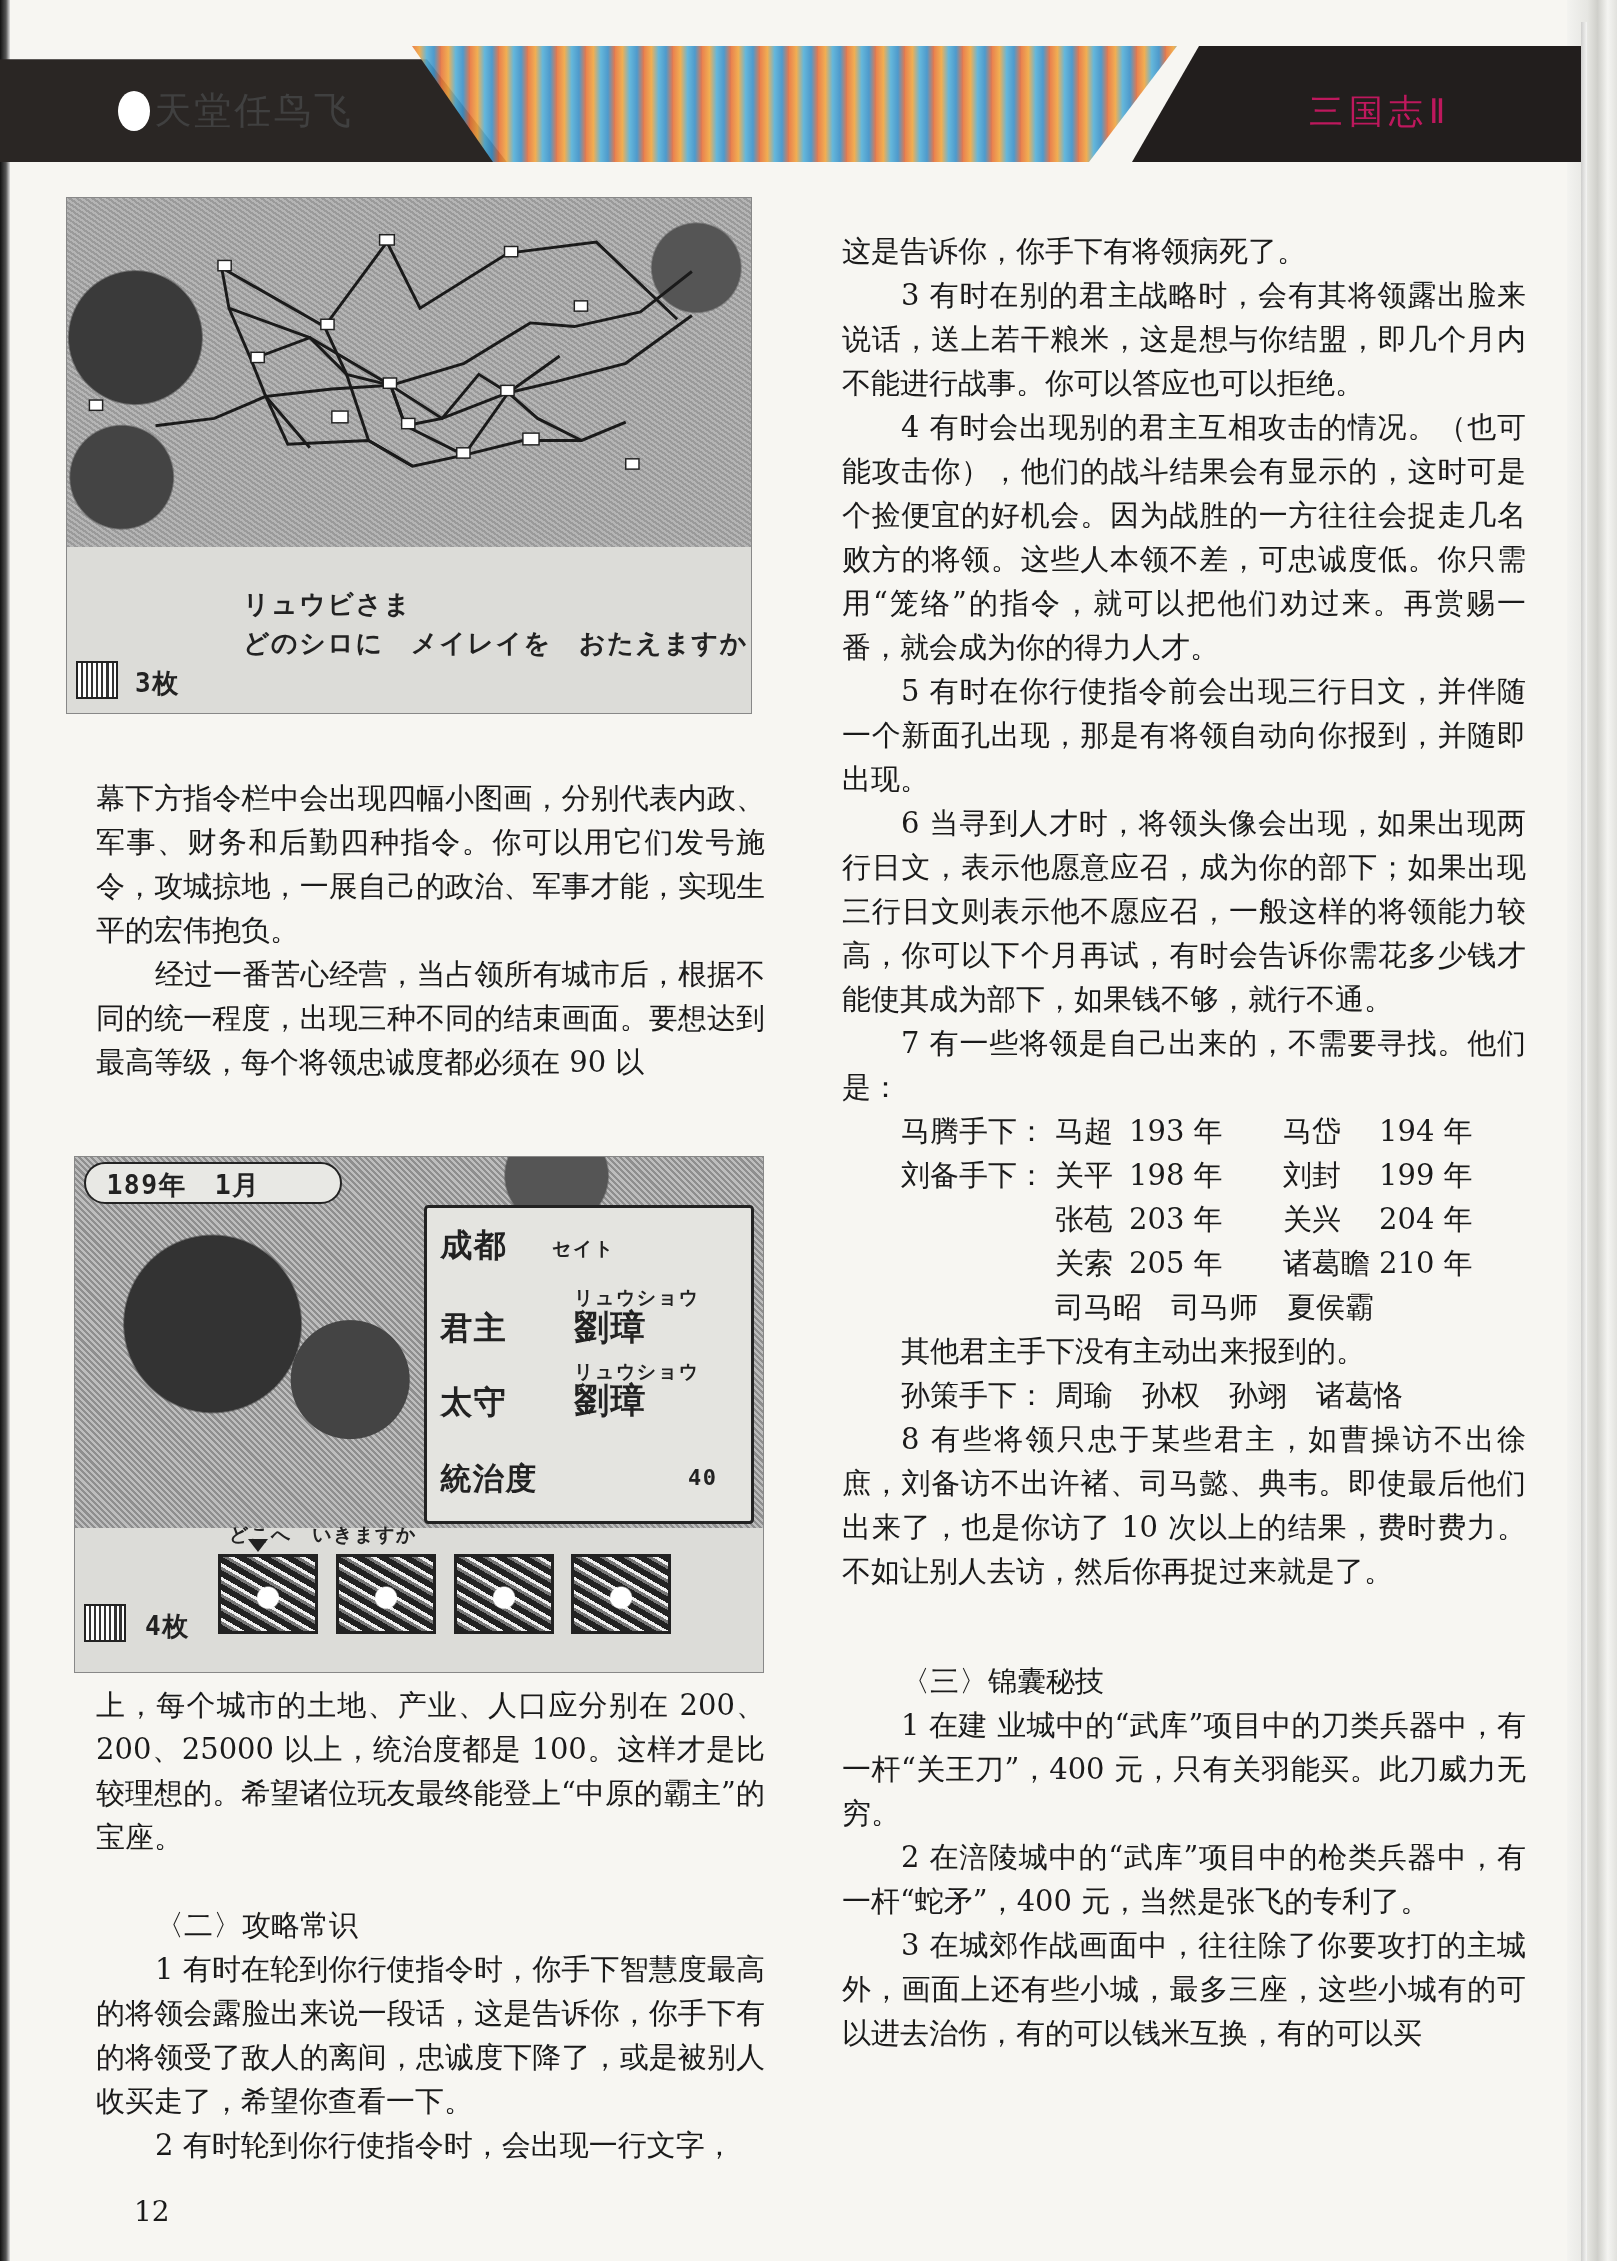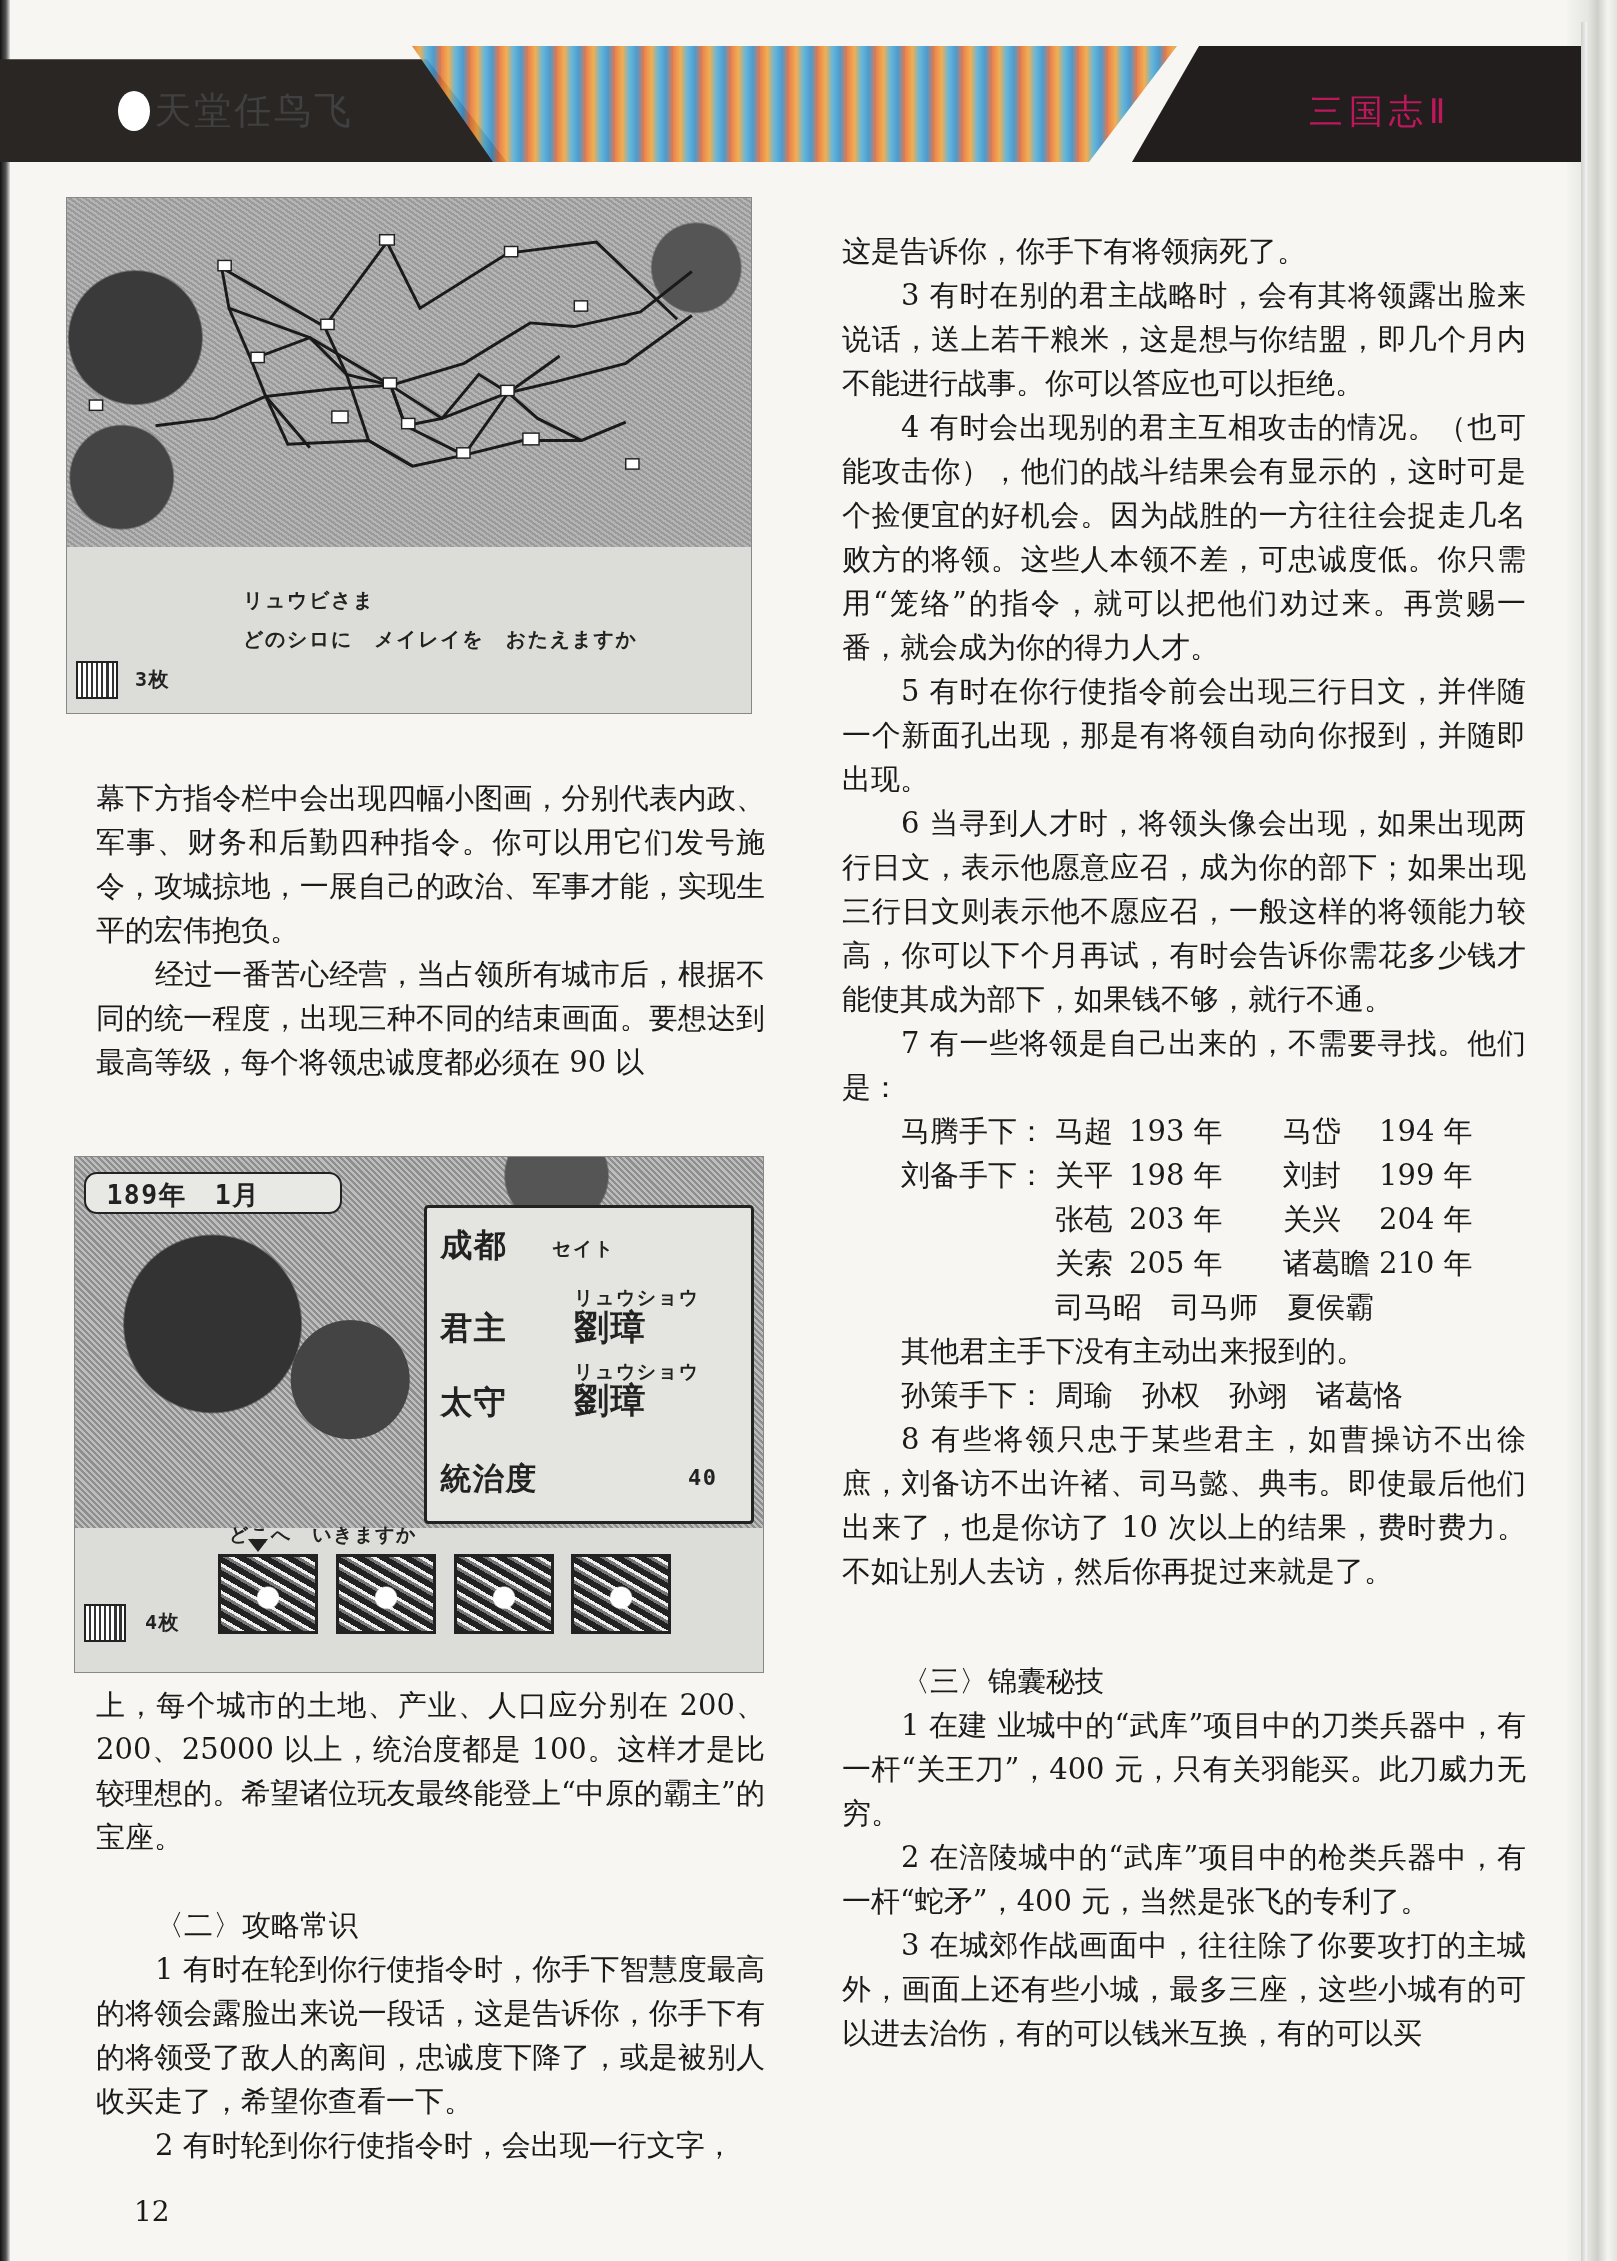--- a/index.html
+++ b/index.html
@@ -56,30 +56,30 @@
   .map-area {
     position: absolute; left: 0; top: 0; right: 0; height: 349px;
     background:
       radial-gradient(circle at 10% 40%, #3a3a3a 0 66px, transparent 68px),
       radial-gradient(circle at 8% 80%, #444 0 51px, transparent 53px),
       radial-gradient(circle at 92% 20%, #555 0 44px, transparent 46px),
       repeating-linear-gradient(35deg, #9a9a9a 0 2.2px, #b5b5b5 2.2px 4.4px);
   }
   .map-area svg { position: absolute; left: 0; top: 0; }
   .dialog-area { position: absolute; left: 0; top: 349px; right: 0; bottom: 0; background: #dcdcd8; }
-  .pixel-text { font-family: "DejaVu Sans Mono", monospace; font-weight: bold; color: #222; position: absolute; font-size: 20px; letter-spacing: 1.5px; }
+  .pixel-text { font-family: "DejaVu Sans Mono", monospace; font-weight: bold; color: #222; position: absolute; font-size: 26px; letter-spacing: 1.5px; }
   .counter-icon { position: absolute; width: 38px; height: 34px; border: 2.9px solid #222; background: repeating-linear-gradient(90deg,#fff 0 2.9px,#333 2.9px 5.1px); }
 
   .shot2 .map-area { height: 371px; background:
       radial-gradient(circle at 20% 45%, #333 0 88px, transparent 90px),
       radial-gradient(circle at 40% 60%, #444 0 59px, transparent 60px),
       radial-gradient(circle at 70% 5%, #555 0 51px, transparent 53px),
       repeating-linear-gradient(45deg,#8e8e8e 0 2.2px,#bdbdbd 2.2px 4.4px); }
   .shot2 .dialog-area { top: 371px; }
-  .date-box { position: absolute; left: 8.8px; top: 15px; width: 254px; height: 38px; background: #e8e8e4; border: 2.9px solid #222; border-radius: 13px; }
+  .date-box { position: absolute; left: 8.8px; top: 5px; width: 254px; height: 38px; background: #e8e8e4; border: 2.9px solid #222; border-radius: 21px; }
   .info-panel { position: absolute; left: 349px; top: 48px; width: 324px; height: 313px; background: #e4e4e0; border: 3.7px solid #222; border-radius: 4.4px; }
   .cmd-icon { position: absolute; top: 397px; width: 94px; height: 74px; border: 3.7px solid #222; background:
       radial-gradient(circle at 50% 55%, #fff 0 10.3px, transparent 11.8px),
       repeating-linear-gradient(30deg,#222 0 5.9px,#777 5.9px 8.8px,#eee 8.8px 11.8px); }
   .cursor-arrow { position: absolute; left: 173px; top: 382px; width: 0; height: 0; border-left: 10.3px solid transparent; border-right: 10.3px solid transparent; border-top: 13.2px solid #222; }
 
   .page-number { position: absolute; left: 134px; top: 2195px; font-size: 28px; font-family: "DejaVu Serif", serif; }
 </style>
 </head>
 <body>

